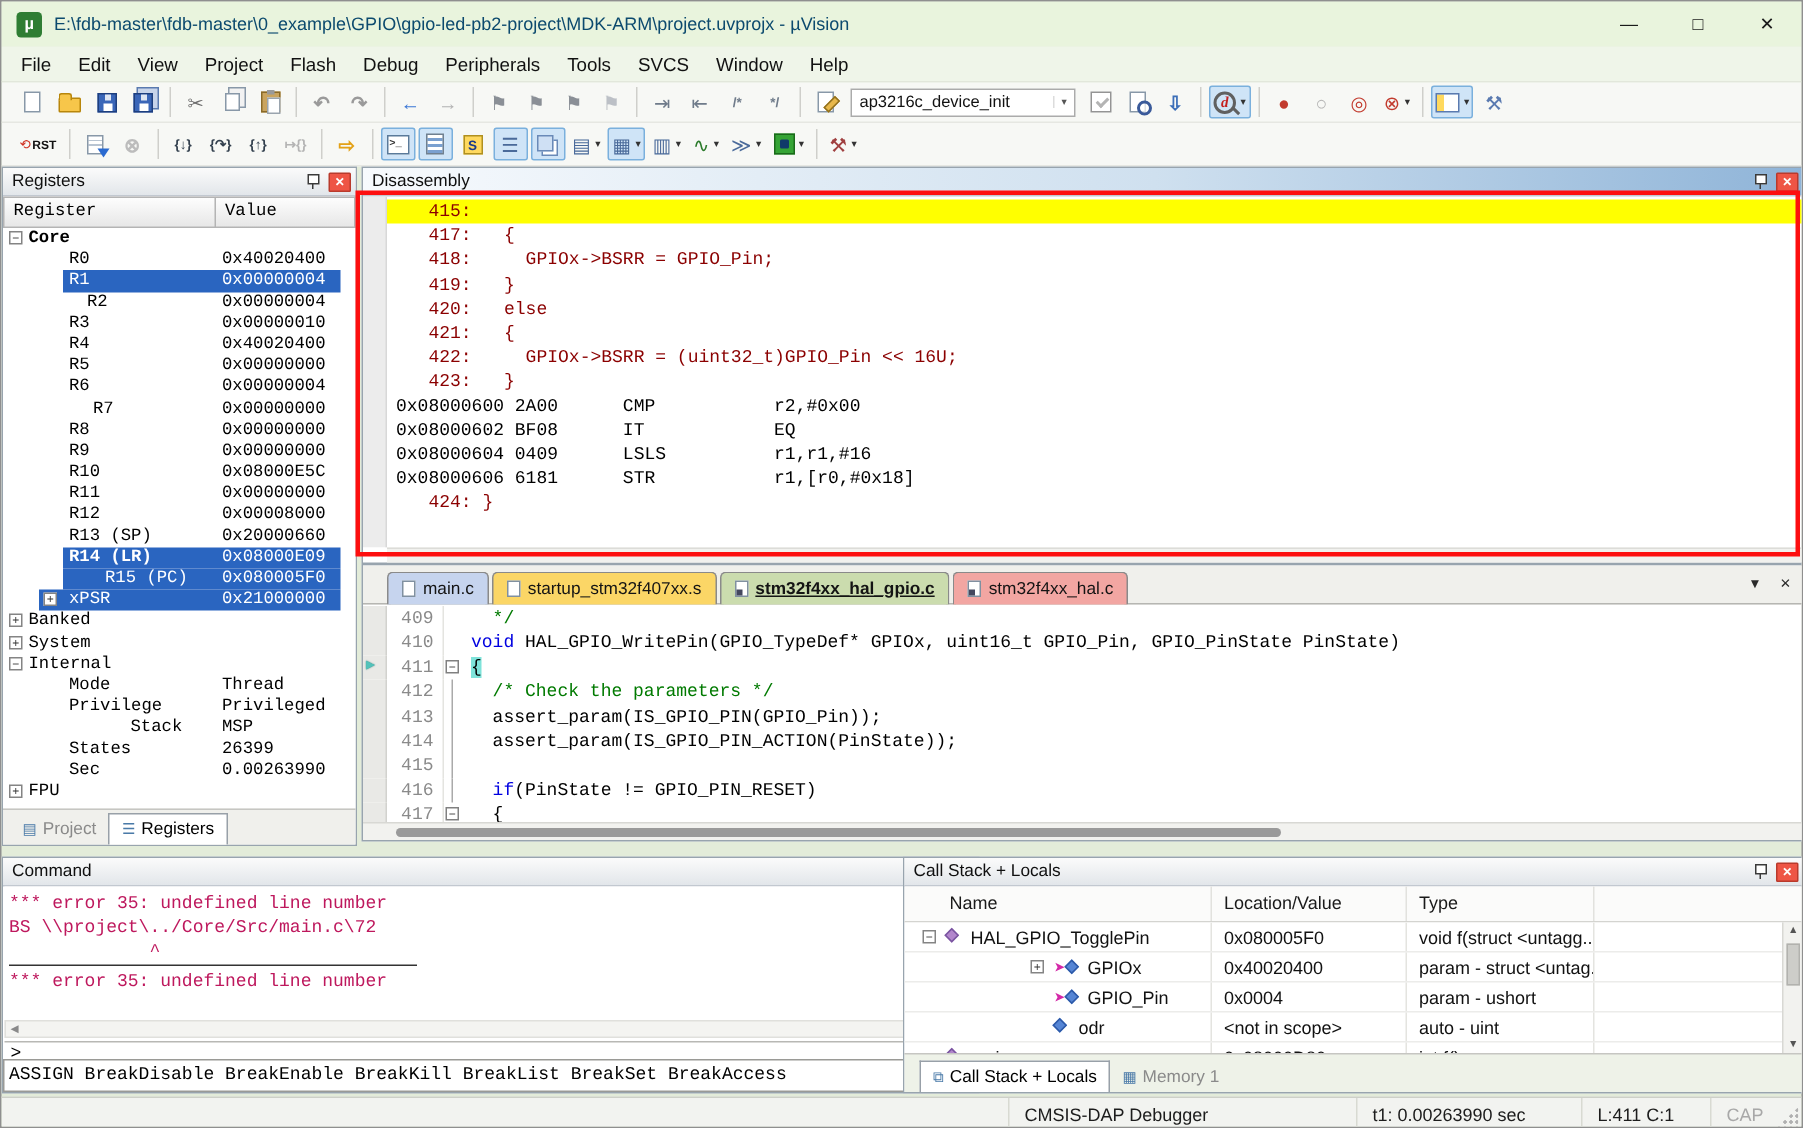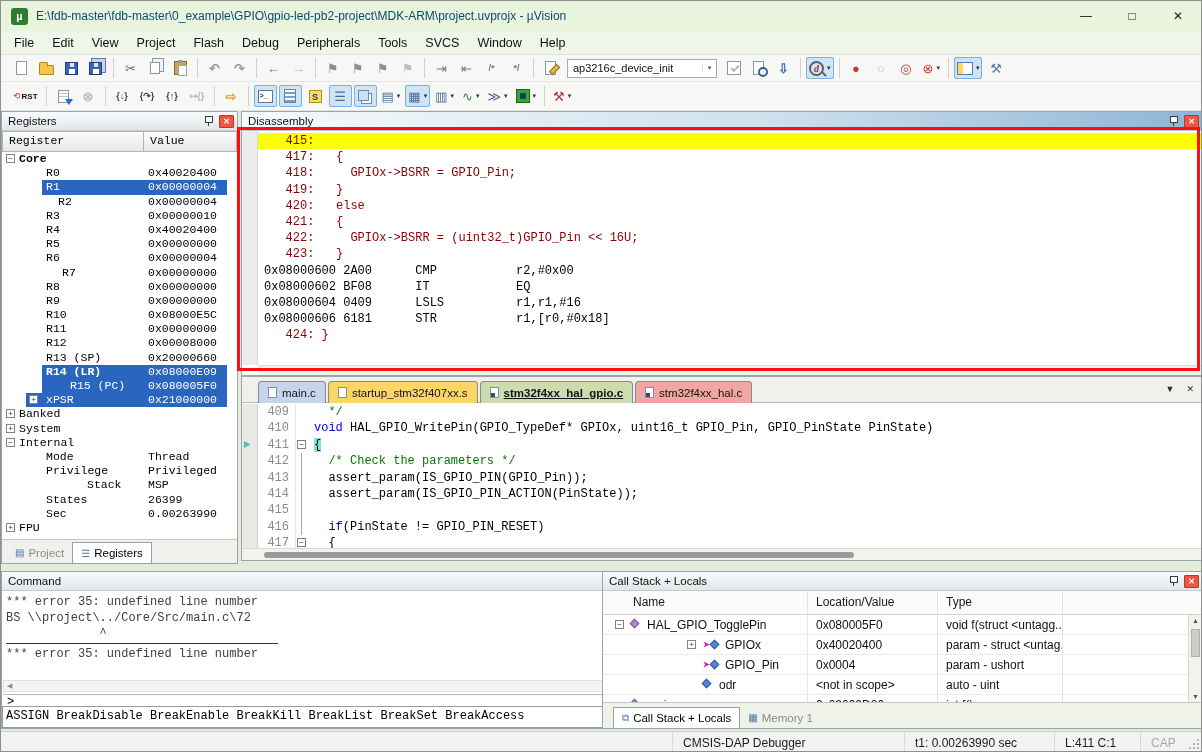--- a/index.html
+++ b/index.html
@@ -124,21 +124,21 @@
 .tk-kw{color:#0000e0}
 .tk-cmt{color:#007a00}
 .tk-pl{color:#000}
 .tk-brace{background:#7fe3da}
 #editor-hscroll{position:absolute;left:0;right:0;bottom:0;height:12px;background:#f2f2ef;border-top:1px solid #d8d8d4}
 .hthumb{position:absolute;left:22px;top:3px;width:590px;height:6px;background:#9a9a9a;border-radius:3px}
 
 
 #command-panel{left:0;top:570px;width:652px;height:158px}
 #command-output{position:absolute;left:1px;right:6px;top:19px;height:88px;background:#fff;overflow:hidden;padding:3px 0 0 3px}
-.cmd-line{font-family:"Liberation Mono",monospace;font-size:12px;line-height:16.2px;white-space:pre;color:#404040}
+.cmd-line{font-family:"Liberation Mono",monospace;font-size:12px;line-height:16.2px;white-space:pre;color:#be185d}
 .cmd-rule{width:272px;border-top:1px solid #333;height:3px}
 .cmd-vscroll{position:absolute;right:1px;top:19px;width:4px;height:88px}
 .cmd-vthumb{position:absolute;top:42px;height:24px;width:4px;background:#c2c2c2}
 #command-hscroll{position:absolute;left:1px;right:1px;top:108px;height:12px;background:#f4f4f1;border:1px solid #e0e0dc;display:flex;justify-content:space-between;align-items:center;padding:0 3px;font-size:7px;color:#8a8a8a}
 #command-prompt{position:absolute;left:1px;right:1px;top:122px;height:15px;border-top:1px solid #b8b8b4;background:#fff;font-family:"Liberation Mono",monospace;font-size:12px;line-height:14px;padding-left:4px;color:#000}
 #command-helpline{position:absolute;left:0;right:0;bottom:0;height:22px;background:#fff;border:1px solid #9a9a96;font-family:"Liberation Mono",monospace;font-size:12px;line-height:19px;padding-left:3px;white-space:pre;overflow:hidden;color:#000}
 
 
 #callstack-panel{left:601px;top:570px;width:601px;height:158px}
 .cs-colhdr{position:absolute;top:19px;left:0;right:0;height:24px;display:flex;background:#fbfbfa;border-bottom:1px solid #d4d4d0}

